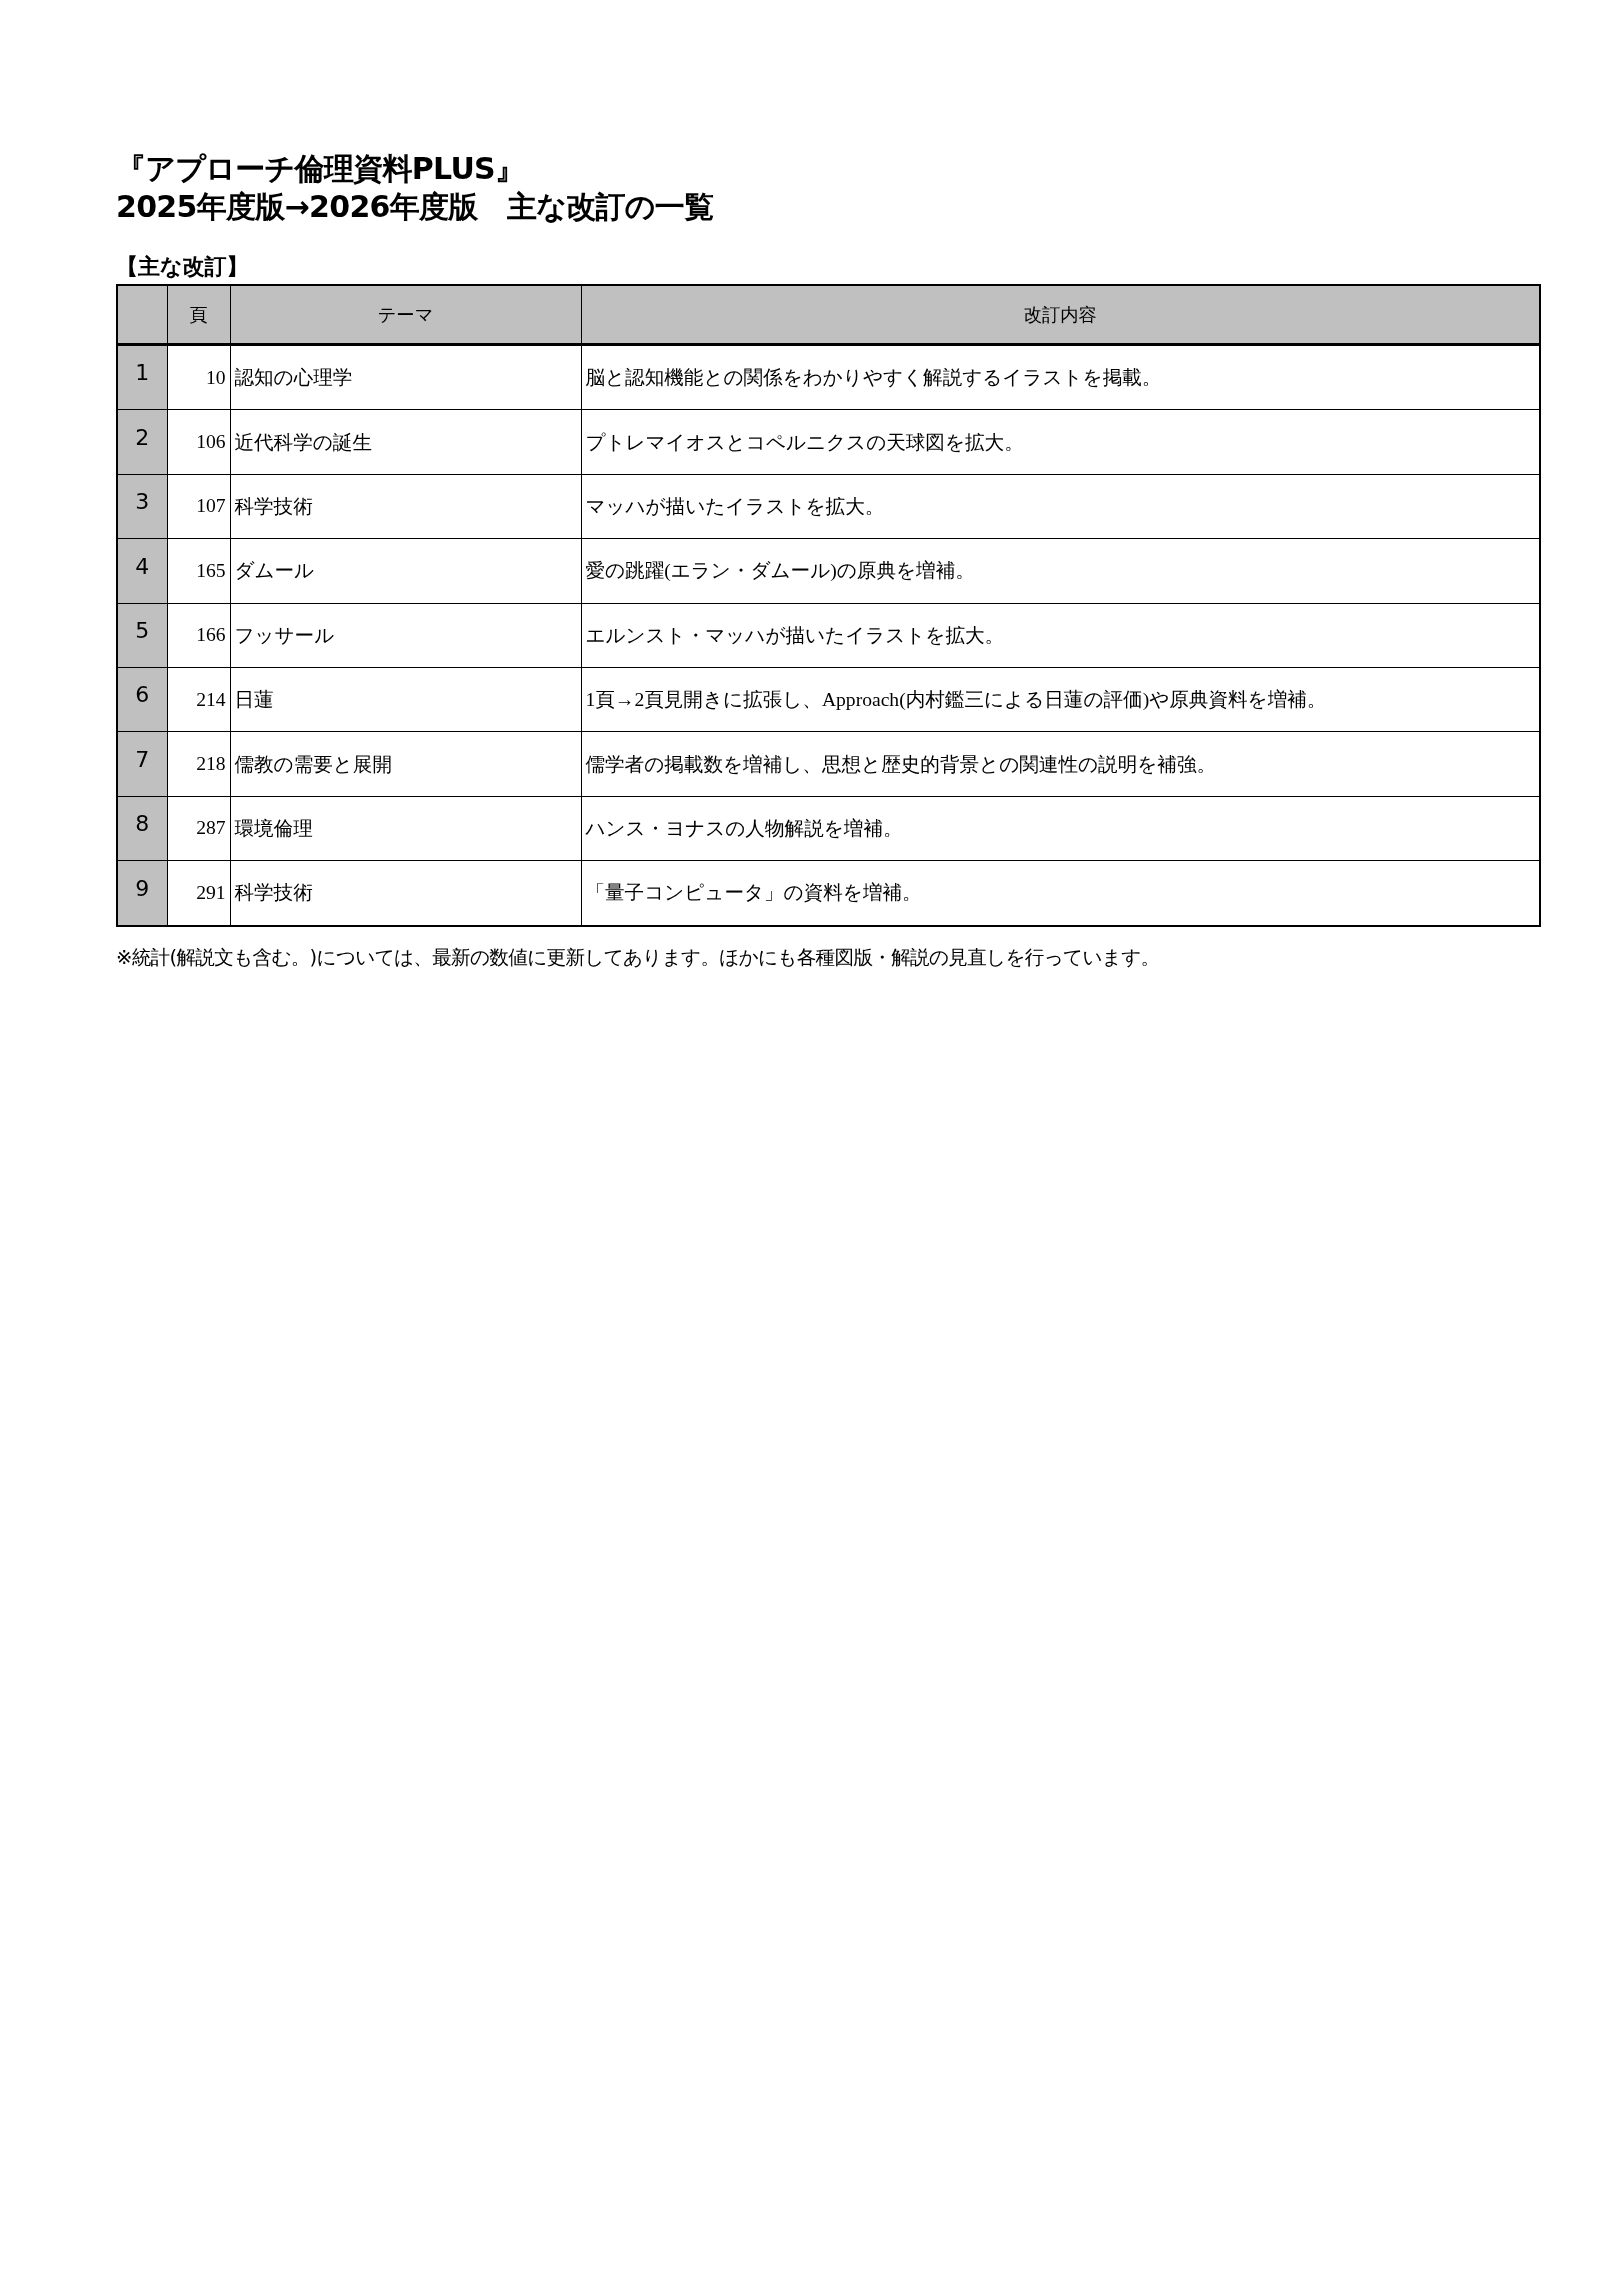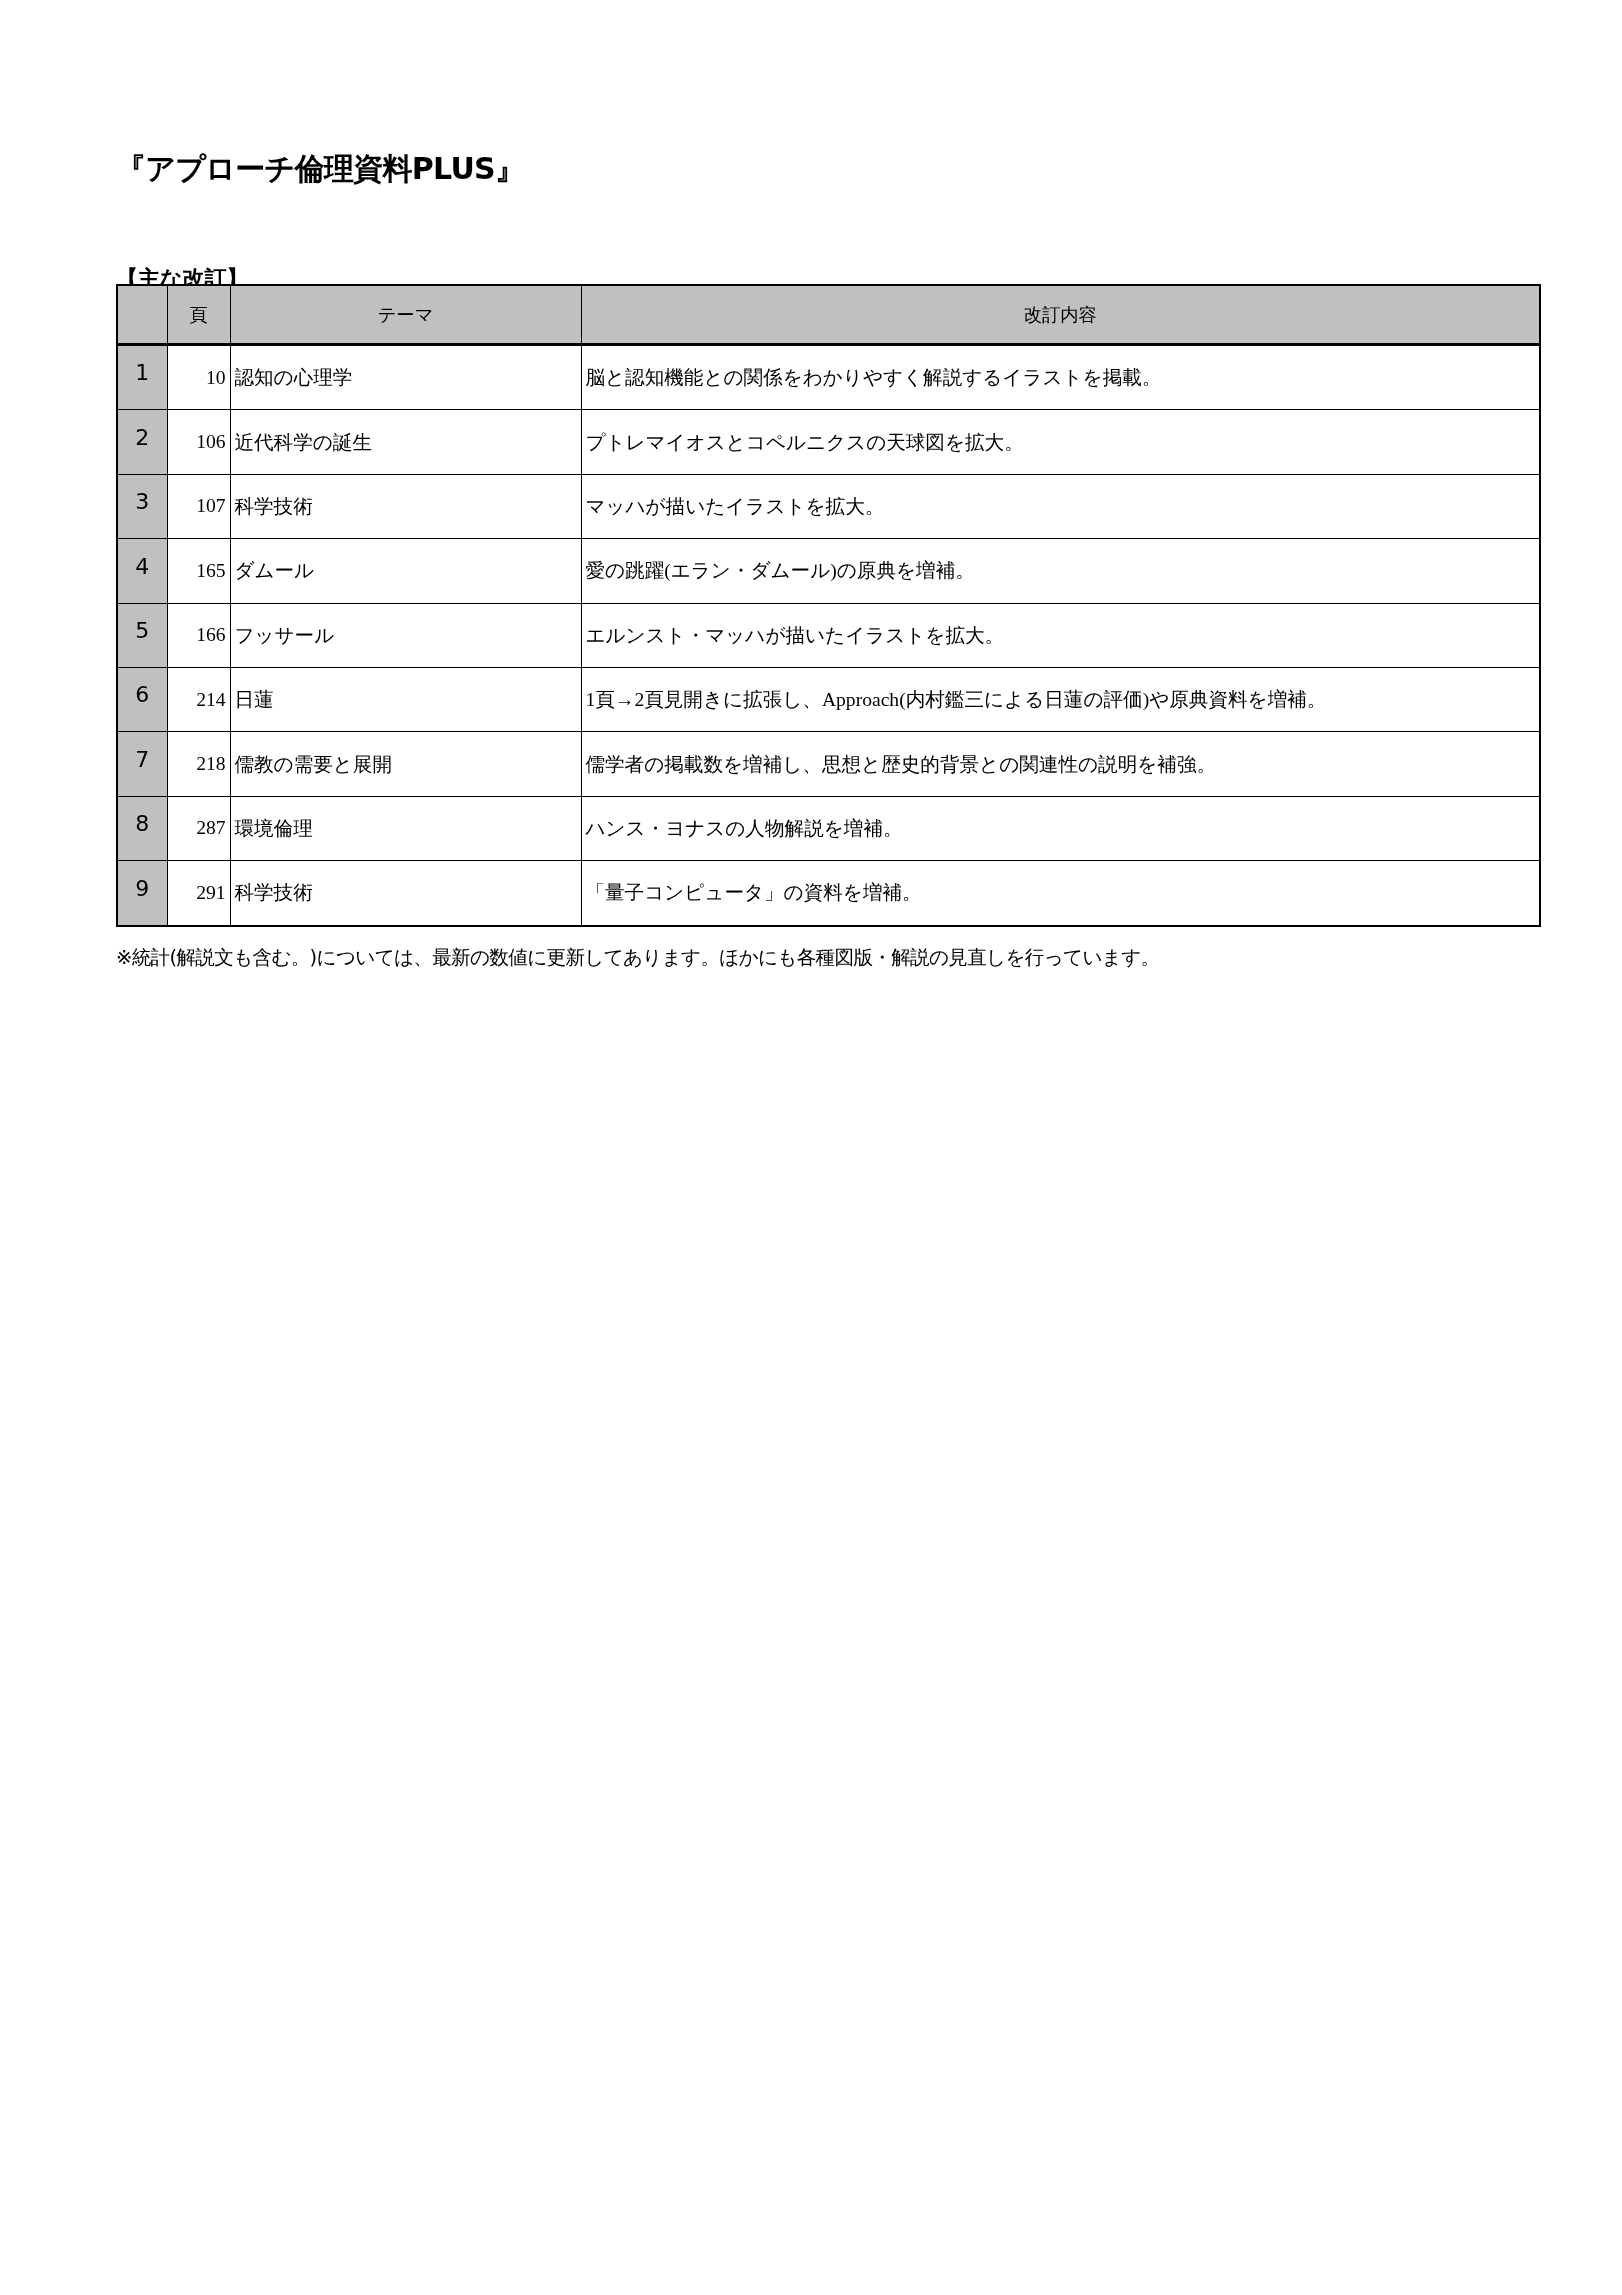--- a/index.html
+++ b/index.html
@@ -1,31 +1,32 @@
 <!DOCTYPE html>
 <html style="font-size:10.5px"><head>
 <meta charset="utf-8">
 <style>
   html, body { margin: 0; padding: 0; background: #ffffff; }
   body { width: 1623px; height: 2295px; position: relative; font-family: "DejaVu Sans", "Liberation Sans", sans-serif; color: #000; }
   .title { position: absolute; left: 116px; top: 150px; font-size: 30px; font-weight: bold; line-height: 38px; letter-spacing: -0.7px; }
-  .section { position: absolute; left: 116px; top: 252px; font-size: 22px; font-weight: bold; line-height: 29px; margin-top: 12px; }
+  .section { position: absolute; left: 116px; top: 252px; font-size: 22px; font-weight: bold; line-height: 29px; }
   table.rev { position: absolute; left: 116px; top: 284px; width: 1424px; border-collapse: collapse; table-layout: fixed; border: 2.6px solid #000; }
   table.rev th { background: #c0c0c0; font-weight: normal; font-size: 18.3px; height: 55px; border-right: 1.3px solid #000; border-bottom: 3.3px solid #000; font-family: "DejaVu Sans", sans-serif; }
   table.rev td { height: 63px; border-bottom: 1.3px solid #000; border-right: 1.3px solid #000; font-family: Liberation Serif, serif; font-size: 19.6px; padding: 0 3.9px; white-space: nowrap; }
   table.rev td.no { background: #c0c0c0; text-align: center; font-family: "DejaVu Sans", sans-serif; font-size: 22px; padding: 0; vertical-align: top; padding-top: 14.4px; height: 49px; }
   table.rev td.page { text-align: right; padding-right: 3.9px; }
   table.rev tr:last-child td { border-bottom: 2.6px solid #000; }
   .note { position: absolute; left: 116px; top: 929px; font-size: 19.6px; line-height: 26px; font-family: "DejaVu Sans", sans-serif; letter-spacing: -0.7px; margin-top: 16px; }
 </style>
 </head>
 <body>
 
 <div class="title">
   <div>『アプローチ倫理資料PLUS』</div>
+  <div>2025年度版→2026年度版　主な改訂の一覧</div>
 </div>
 
 <div class="section">【主な改訂】</div>
 
 <table class="rev">
   <colgroup>
     <col style="width:50px">
     <col style="width:63px">
     <col style="width:351px">
     <col style="width:959px">

